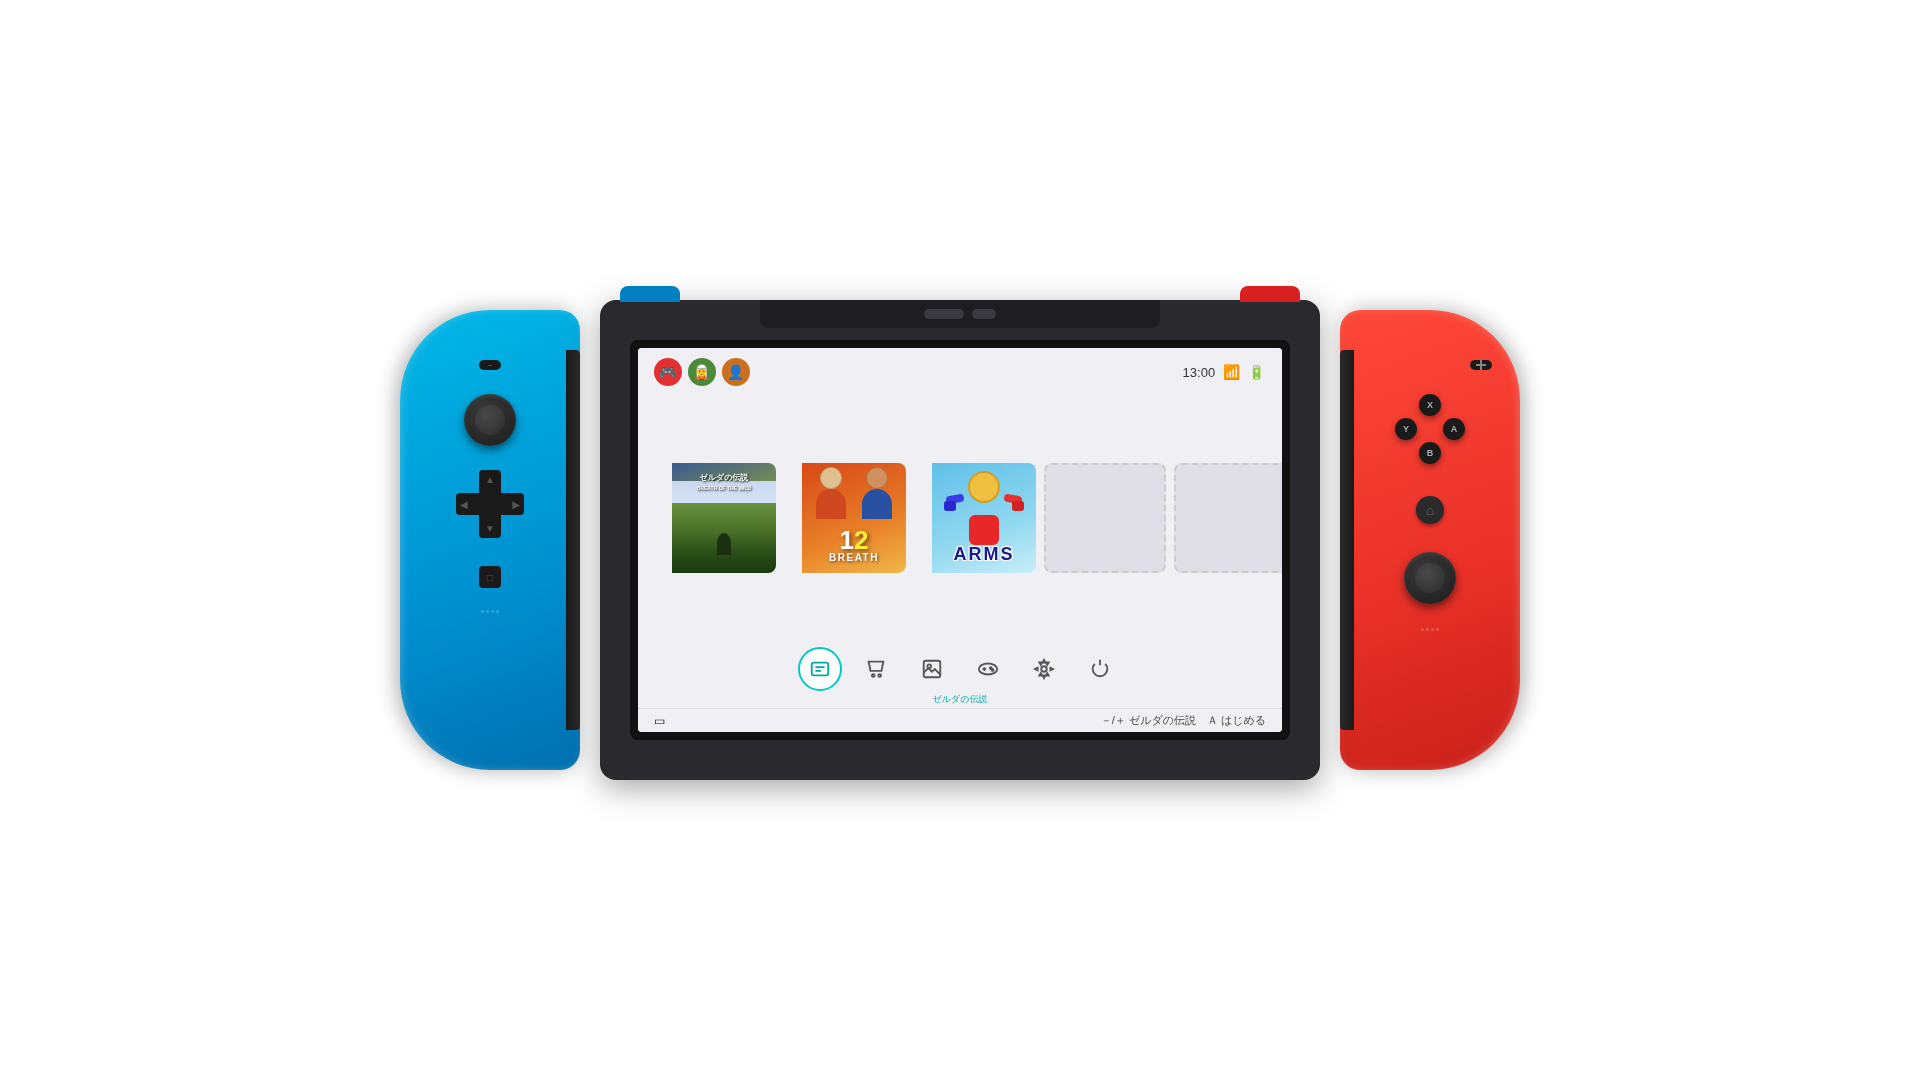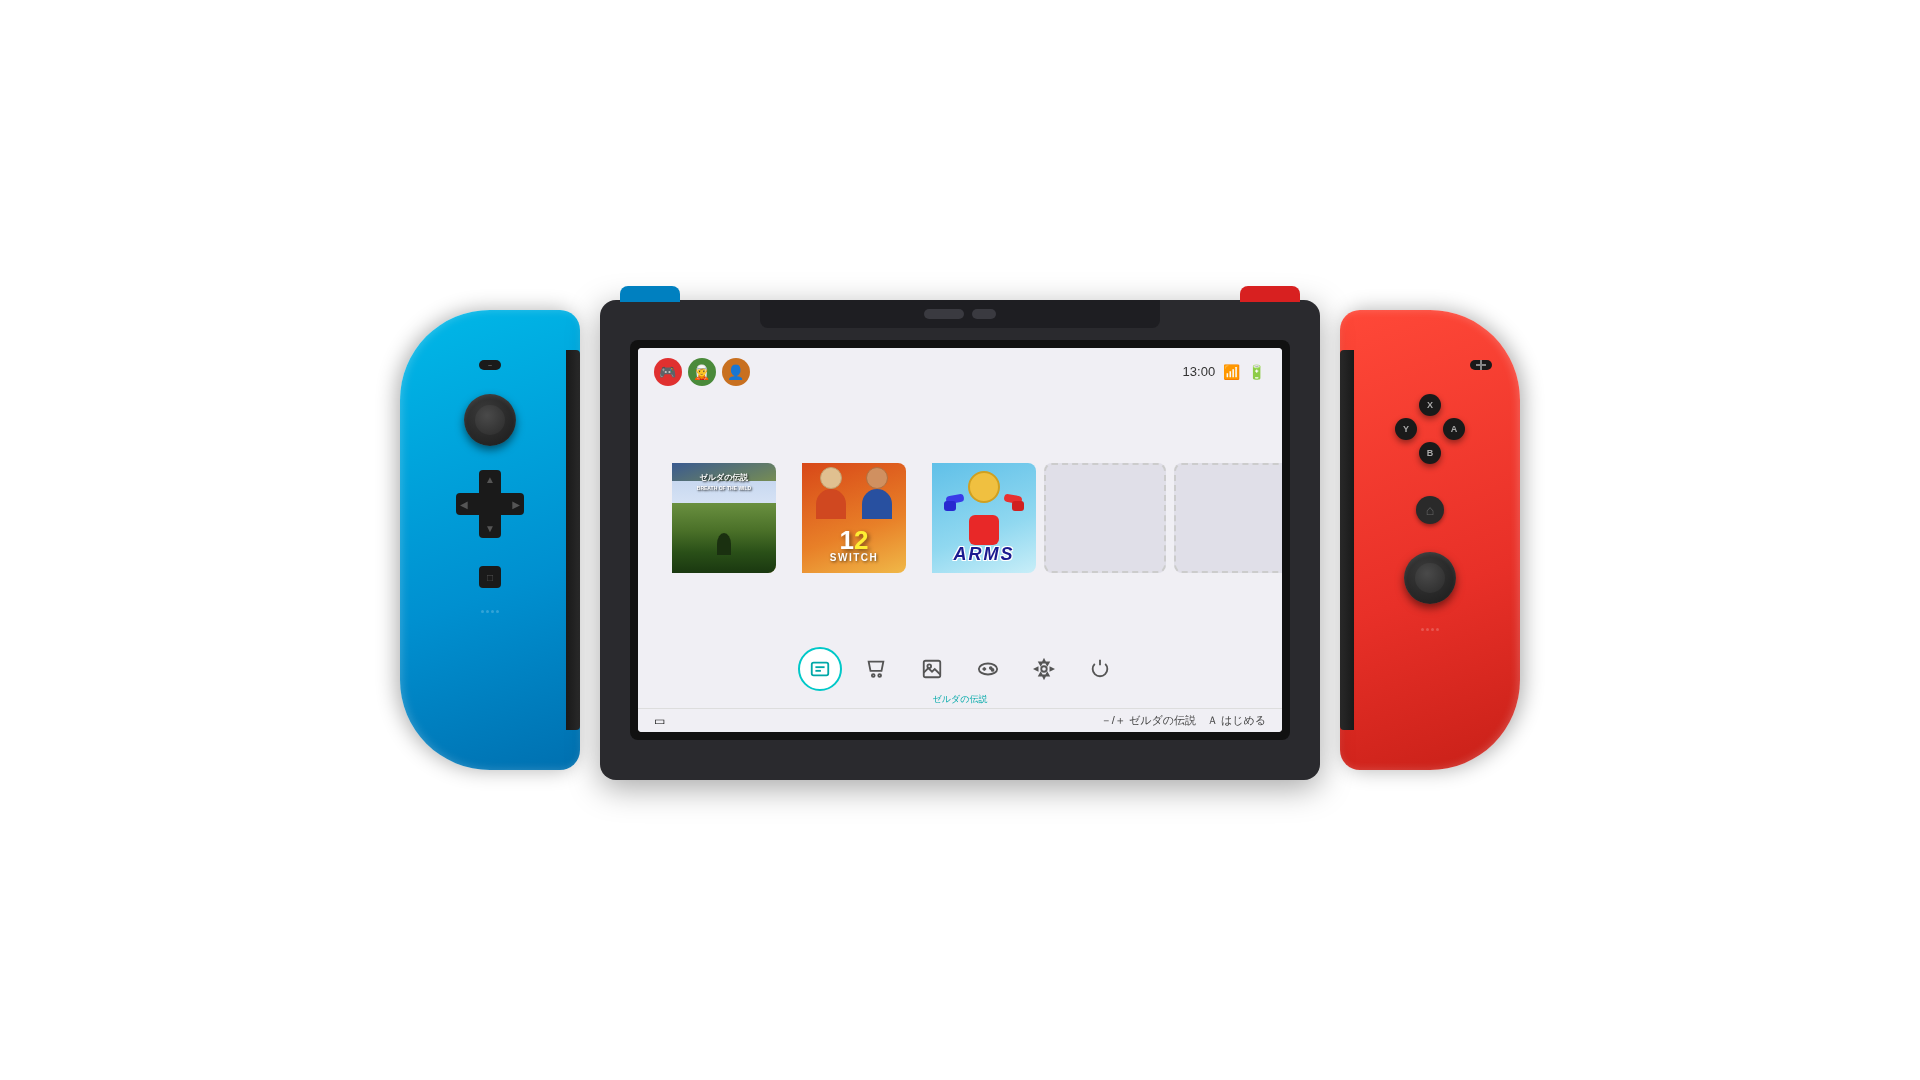--- a/index.html
+++ b/index.html
@@ -106,20 +106,21 @@
       font-size: 14px;
       color: white;
     }
 
     .avatar-mario { background: #e03030; }
     .avatar-link { background: #4a8a3a; }
     .avatar-samus { background: #c87020; }
 
     .status-bar {
       display: flex;
+      align-items: center;
       gap: 8px;
       font-size: 13px;
       color: #333;
       font-weight: 500;
     }
 
     .wifi-icon {
       font-size: 14px;
     }
 
@@ -607,21 +608,21 @@
                 <div style="position:absolute;top:26px;left:14px;width:30px;height:30px;background:#d04820;border-radius:50% 50% 0 0;"></div>
                 <div style="position:absolute;top:4px;right:18px;width:22px;height:22px;background:#d09060;border-radius:50%;border:1px solid #b07040;"></div>
                 <div style="position:absolute;top:26px;right:14px;width:30px;height:30px;background:#2850a0;border-radius:50% 50% 0 0;"></div>
               </div>
 
               <div style="position:absolute;bottom:20px;left:50%;transform:translateX(-50%);display:flex;align-items:baseline;gap:0px;z-index:3;">
                 <span style="font-size:26px;font-weight:900;color:white;text-shadow:2px 2px 4px rgba(0,0,0,0.5);line-height:1;">1</span>
                 <span style="font-size:26px;font-weight:900;color:#ffee33;text-shadow:2px 2px 4px rgba(0,0,0,0.5);line-height:1;">2</span>
               </div>
               <div style="position:absolute;bottom:8px;left:50%;transform:translateX(-50%);white-space:nowrap;">
-                <span style="font-size:10px;font-weight:900;color:white;letter-spacing:1.5px;text-shadow:1px 1px 3px rgba(0,0,0,0.6);">SWITCH</span>
+                <span style="font-size:10px;font-weight:900;color:white;letter-spacing:1.5px;text-shadow:1px 1px 3px rgba(0,0,0,0.6);">BREATH</span>
               </div>
             </div>
           </div>
 
           <div class="game-card">
             <div class="game-arms-inner">
 
               <div style="position:absolute;top:2px;left:50%;transform:translateX(-50%);width:80px;height:80px;">
 
                 <div style="position:absolute;bottom:0;left:50%;transform:translateX(-50%);width:30px;height:30px;background:#e82828;border-radius:6px;"></div>
@@ -629,21 +630,21 @@
                 <div style="position:absolute;top:6px;left:50%;transform:translateX(-50%);width:32px;height:32px;background:#f0c040;border-radius:50%;border:2px solid #d0a020;"></div>
 
                 <div style="position:absolute;top:30px;left:2px;width:18px;height:8px;background:#3a3ae8;border-radius:4px;transform:rotate(-10deg);"></div>
                 <div style="position:absolute;top:30px;right:2px;width:18px;height:8px;background:#e83030;border-radius:4px;transform:rotate(10deg);"></div>
 
                 <div style="position:absolute;top:36px;left:0;width:12px;height:10px;background:#2828d0;border-radius:3px;"></div>
                 <div style="position:absolute;top:36px;right:0;width:12px;height:10px;background:#d02020;border-radius:3px;"></div>
               </div>
 
               <div style="position:absolute;bottom:8px;left:50%;transform:translateX(-50%);white-space:nowrap;">
-                <span style="font-size:18px;font-weight:900;color:#1a1a90;text-shadow:1px 1px 0 #fff,-1px -1px 0 #fff,1px -1px 0 #fff,-1px 1px 0 #fff;letter-spacing:2px;font-style:italic;">ARMS</span>
+                <span style="font-size:18px;font-weight:900;color:#1a1a90;text-shadow:1px 1px 0 #fff,-1px -1px 0 #fff,1px -1px 0 #fff,-1px 1px 0 #fff;letter-spacing:2px;">ARMS</span>
               </div>
             </div>
           </div>
 
           <div class="game-card game-card-empty"></div>
           <div class="game-card game-card-empty"></div>
         </div>
 
         <div class="screen-nav">
           <div class="nav-icons">

